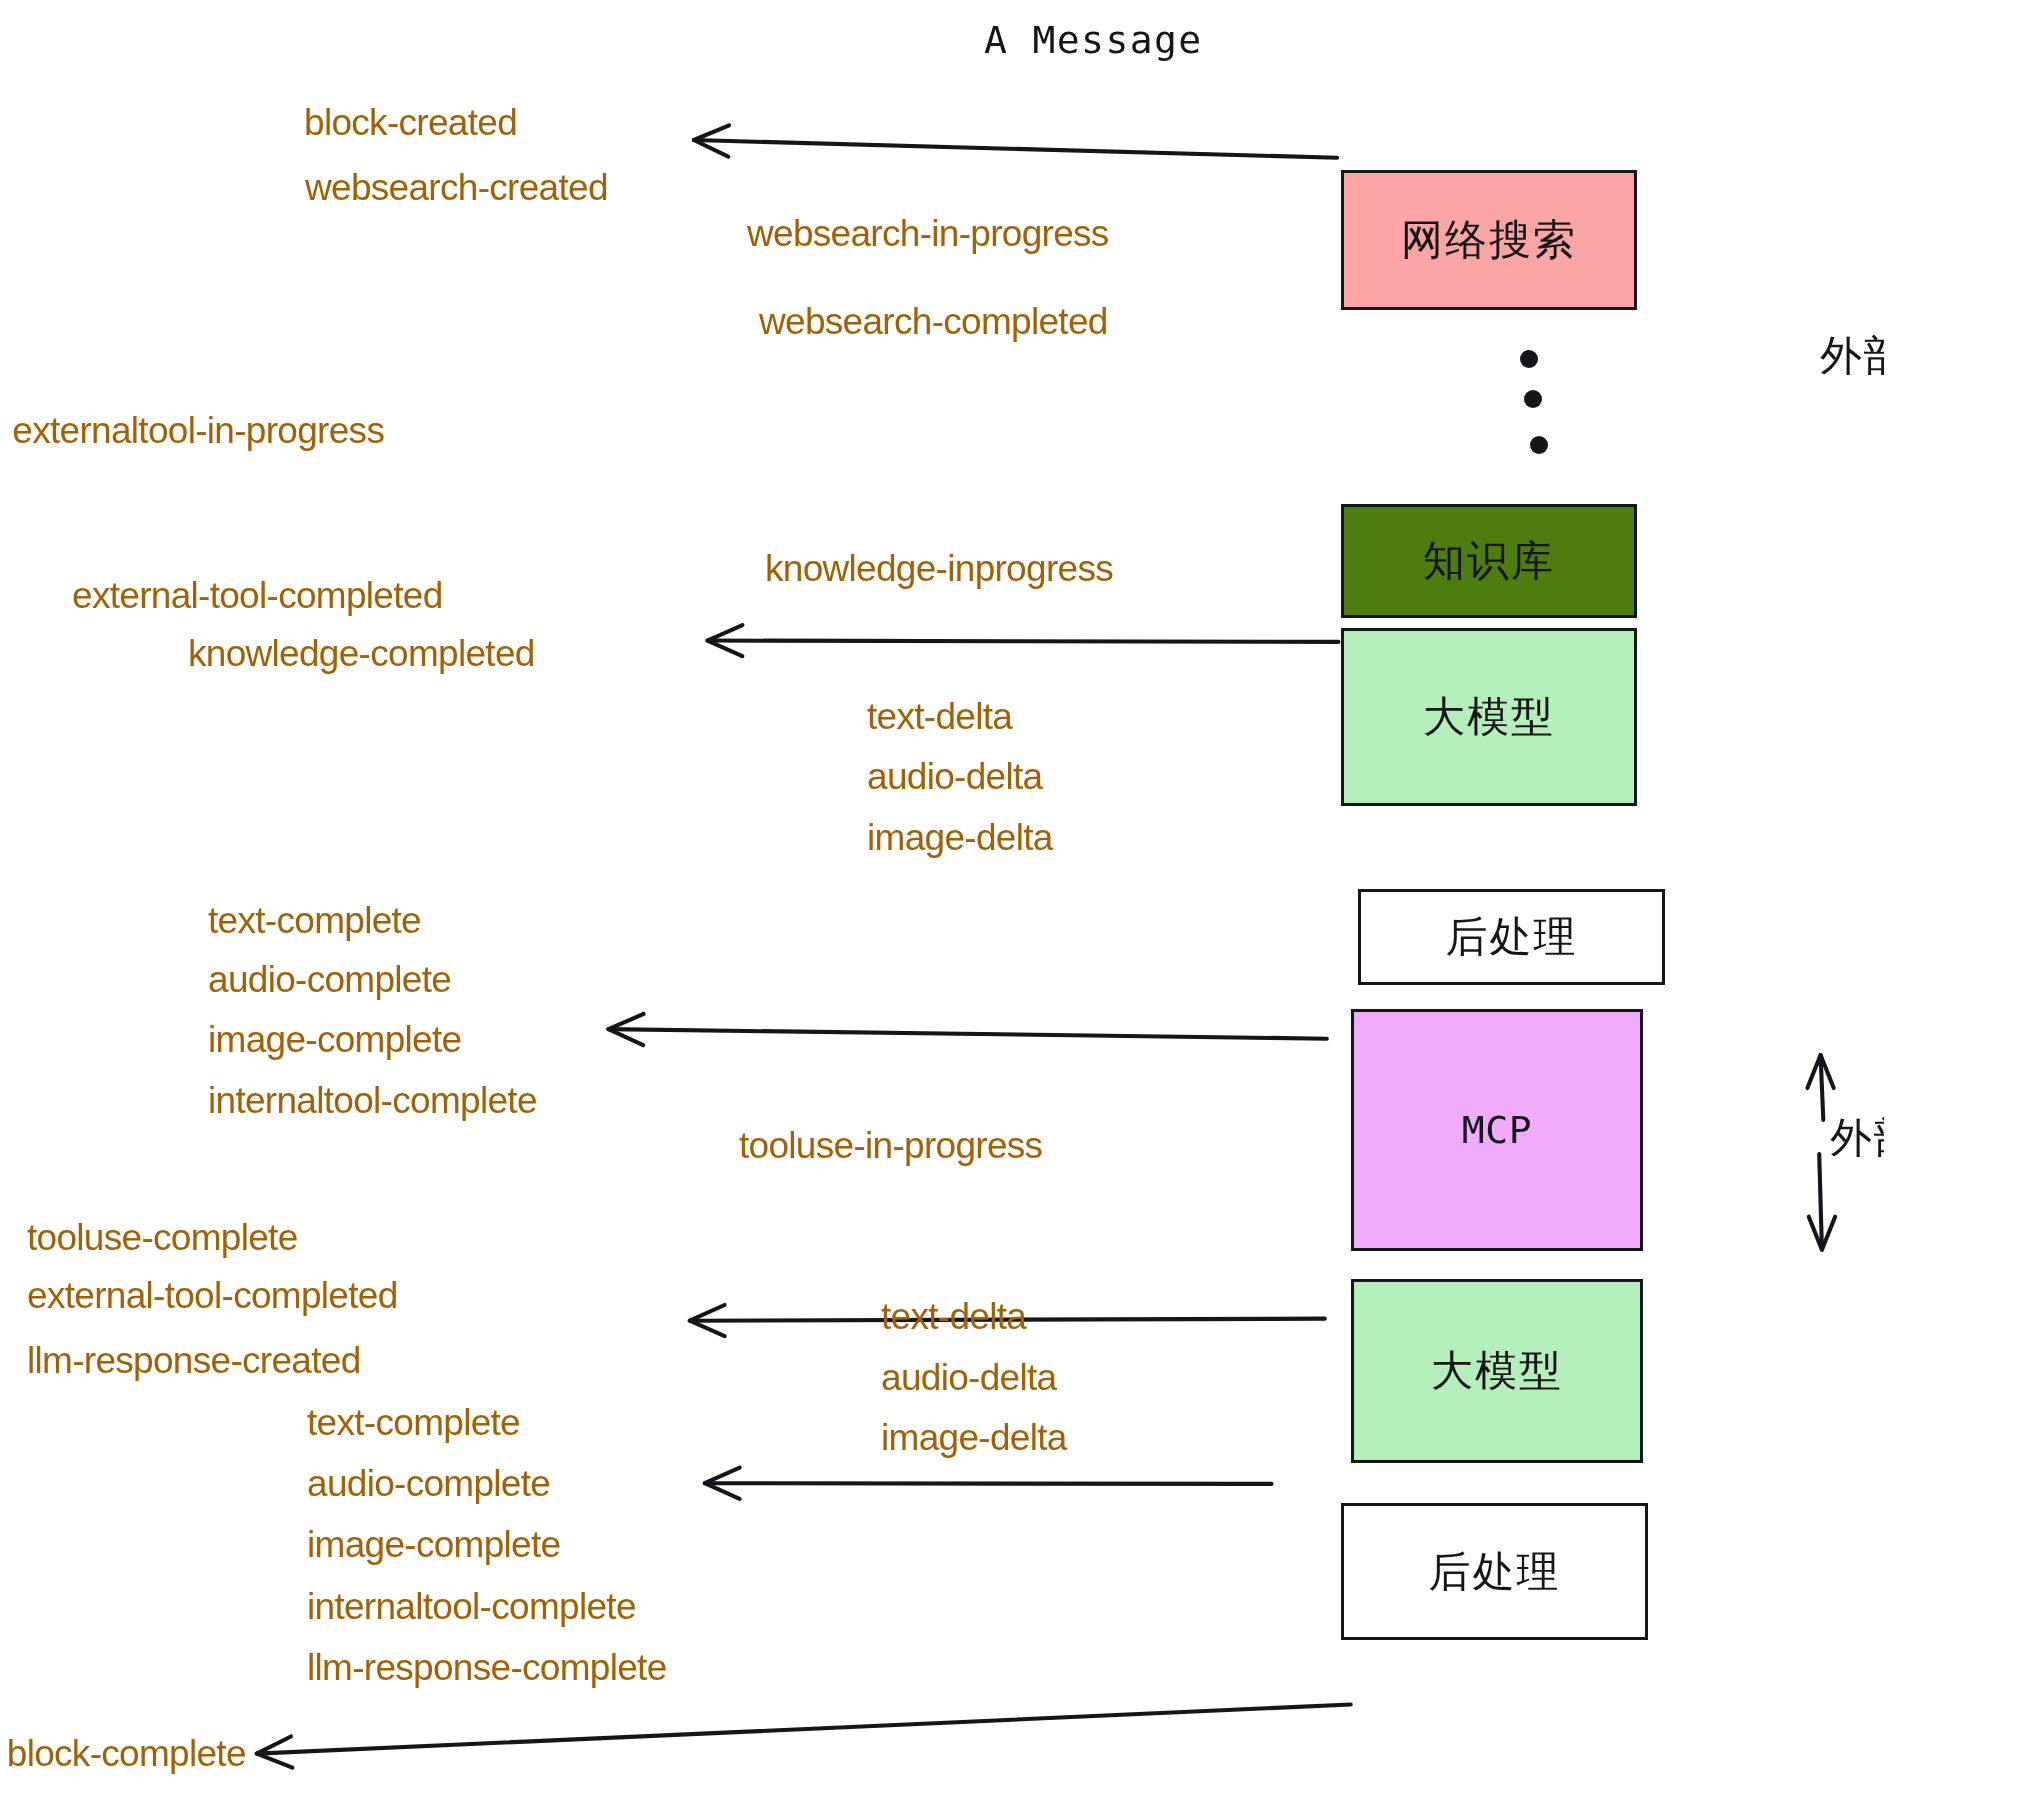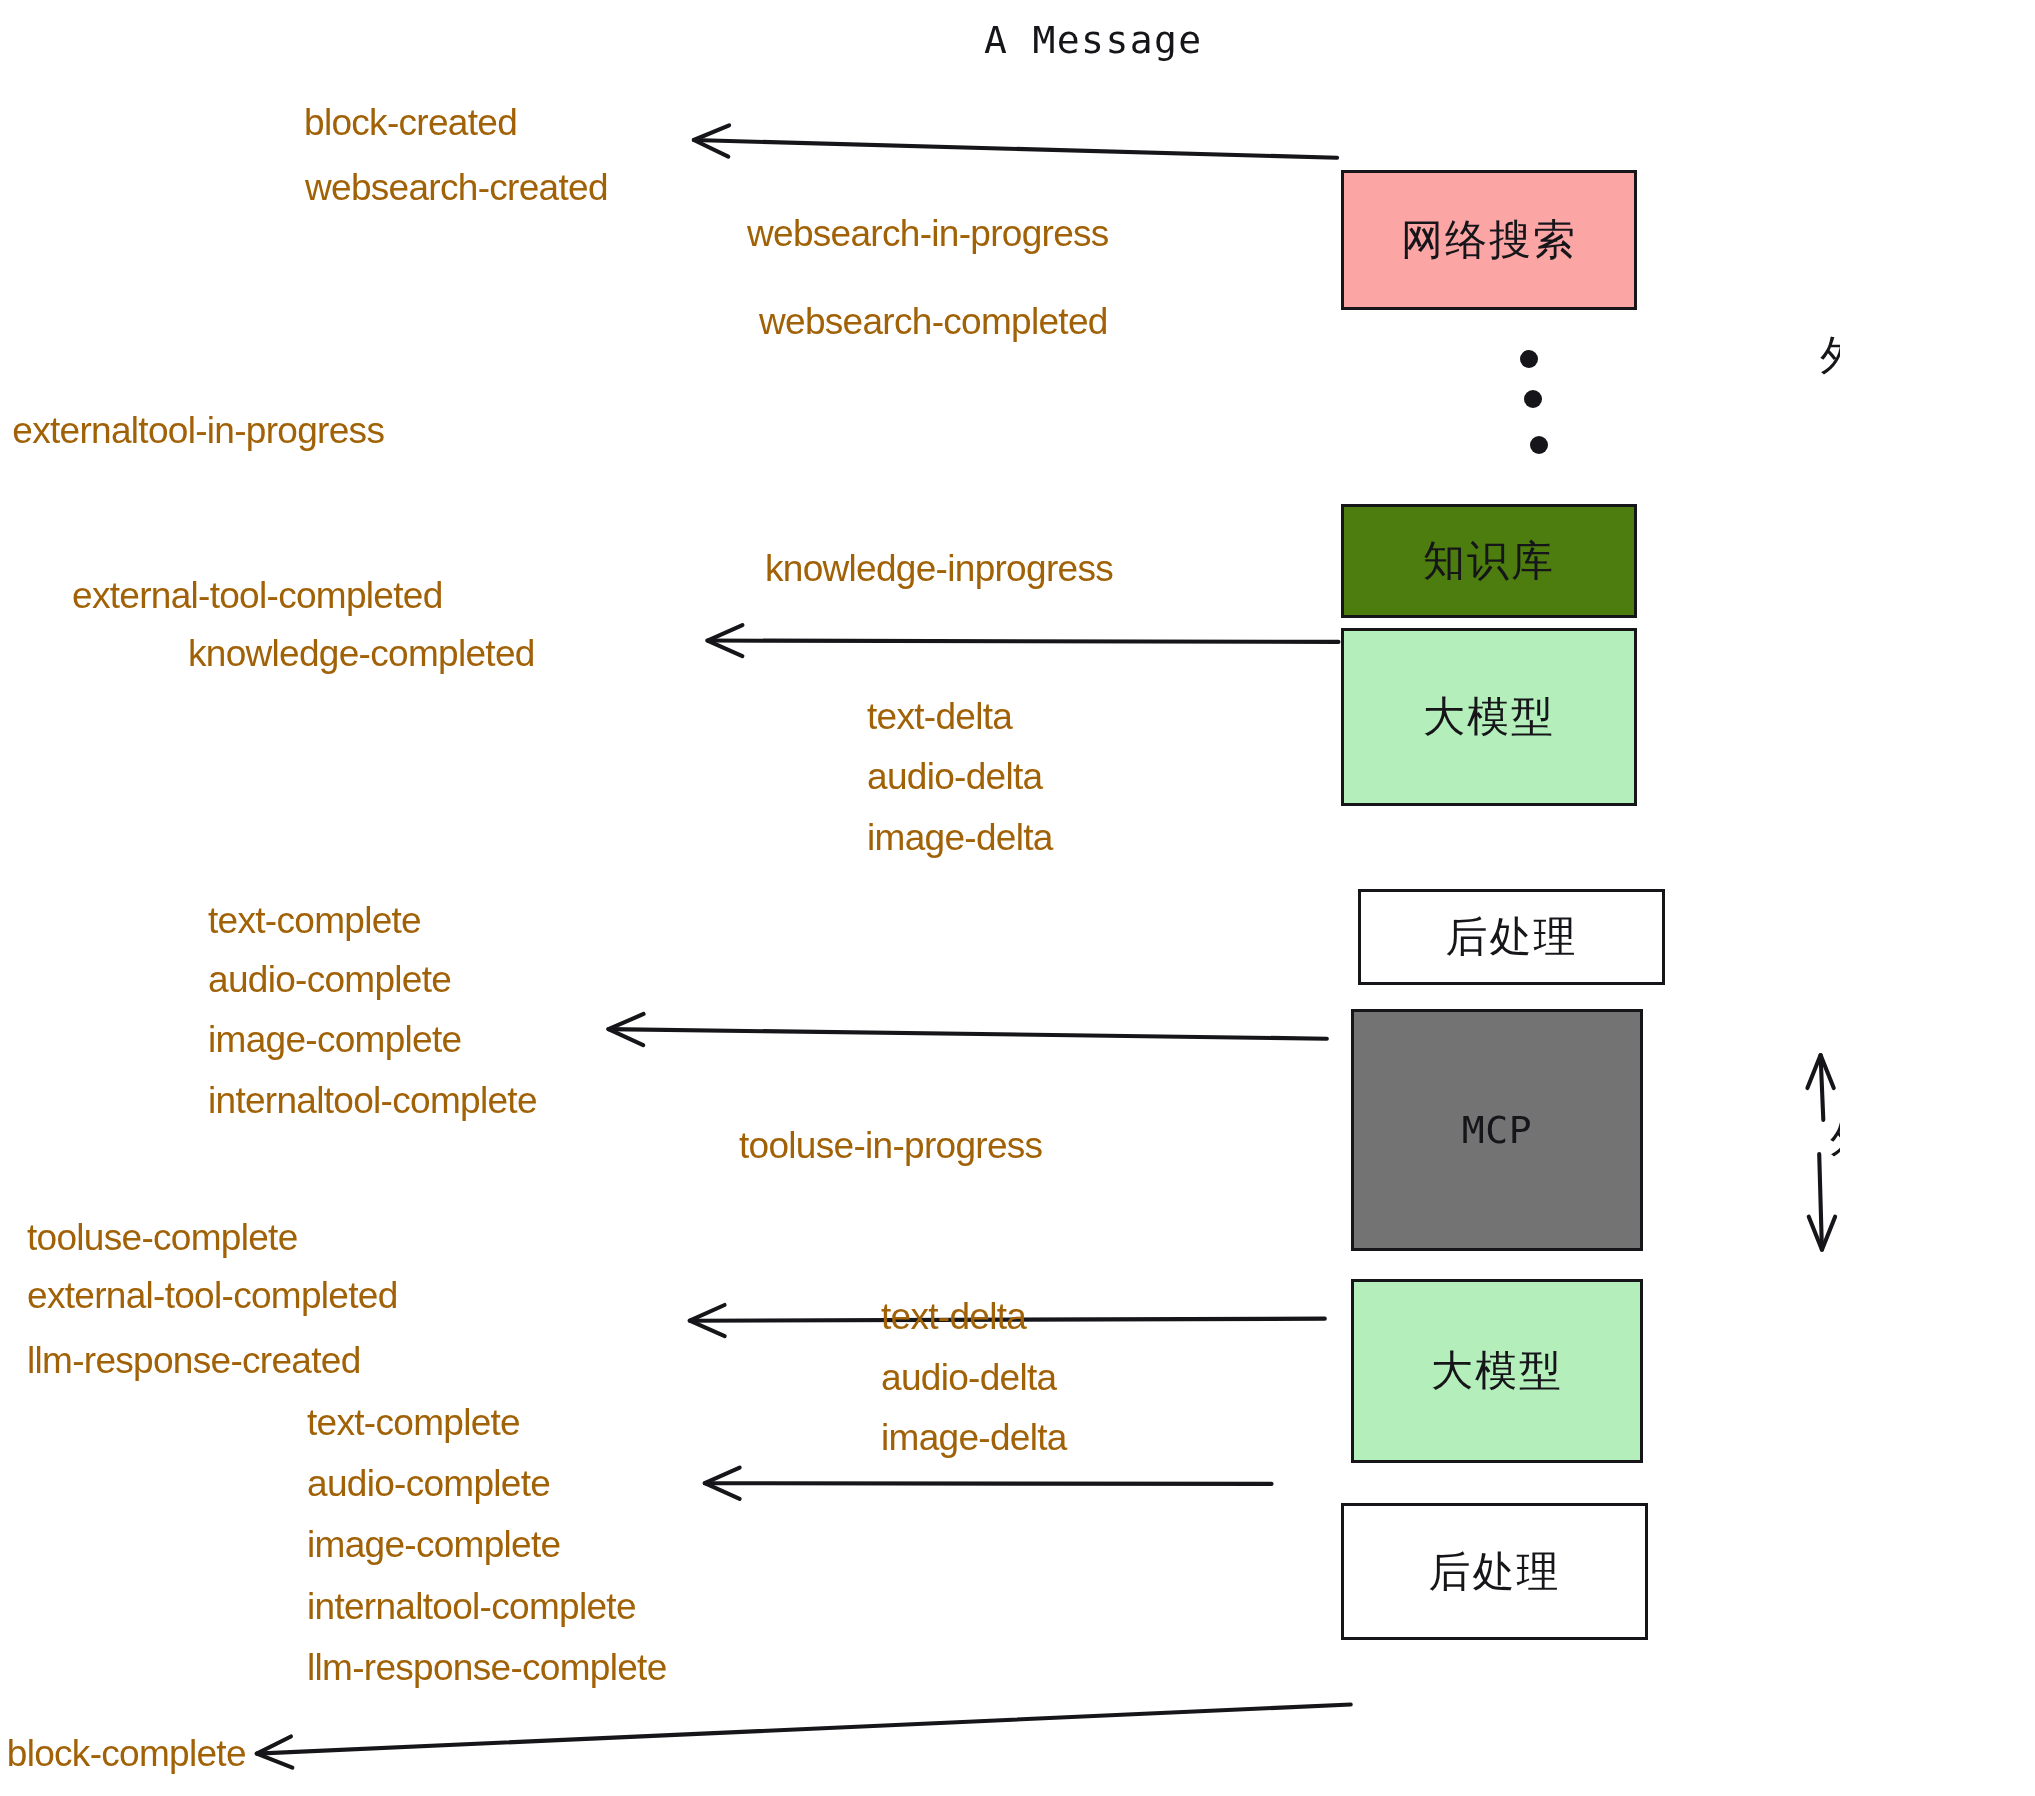--- a/index.html
+++ b/index.html
@@ -3,20 +3,21 @@
 <meta charset="utf-8">
 <style>
   html,body{margin:0;padding:0;background:#ffffff;}
   #canvas{
     position:relative;
     width:1840px;
     height:1796px;
     background:#ffffff;
     font-family:"DejaVu Sans Mono","Liberation Mono",monospace;
     overflow:hidden;
+    padding-left:44px;
   }
   .lbl{
     position:absolute;
     white-space:nowrap;
     color:#a16207;
     font-family:Liberation Sans, sans-serif;
     font-size:37px;
     letter-spacing:-0.7px;
     line-height:1;
   }
@@ -96,21 +97,21 @@
       <path d="M 2685.287864409475 1593.2905610499786 L 2666 1545 L 2646.712135590525 1593.2905610499786" fill="none" stroke="#16161a" stroke-width="6" stroke-linecap="round" stroke-linejoin="round"></path>
       <line x1="2664" y1="1690" x2="2668" y2="1830" stroke="#16161a" stroke-width="6" stroke-linecap="round"></line>
       <path d="M 2648.712135590525 1781.7094389500214 L 2668 1830 L 2687.287864409475 1781.7094389500214" fill="none" stroke="#16161a" stroke-width="6" stroke-linecap="round" stroke-linejoin="round"></path>
     </svg>
 
   <div id="boxes-layer">
       <div class="box" style="left: 1341px; top: 170px; width: 296px; height: 140px; background: #fca5a5;">网络搜索</div>
       <div class="box" style="left: 1341px; top: 504px; width: 296px; height: 114px; background: #4d7c0f;">知识库</div>
       <div class="box" style="left: 1341px; top: 628px; width: 296px; height: 178px; background: rgb(180, 238, 187);">大模型</div>
       <div class="box" style="left: 1358px; top: 889px; width: 307px; height: 96px; background: rgb(255, 255, 255);">后处理</div>
-      <div class="box mono" style="left: 1351px; top: 1009px; width: 292px; height: 242px; background: #737373;">MCP</div>
+      <div class="box mono" style="left: 1351px; top: 1009px; width: 292px; height: 242px; background: #f0abfc;">MCP</div>
       <div class="box" style="left: 1351px; top: 1279px; width: 292px; height: 184px; background: rgb(180, 238, 187);">大模型</div>
       <div class="box" style="left: 1341px; top: 1503px; width: 307px; height: 137px; background: rgb(255, 255, 255);">后处理</div>
     </div>
   <div id="labels-layer">
       <div class="lbl" style="left: 304px; top: 104px;">block-created</div>
       <div class="lbl" style="left: 305px; top: 169px;">websearch-created</div>
       <div class="lbl" style="left: 747px; top: 215px;">websearch-in-progress</div>
       <div class="lbl" style="left: 751px; top: 303px; margin-left: 8px;">websearch-completed</div>
       <div class="lbl" style="left: 12.3px; top: 412px;">externaltool-in-progress</div>
       <div class="lbl" style="left: 765px; top: 550px;">knowledge-inprogress</div>

